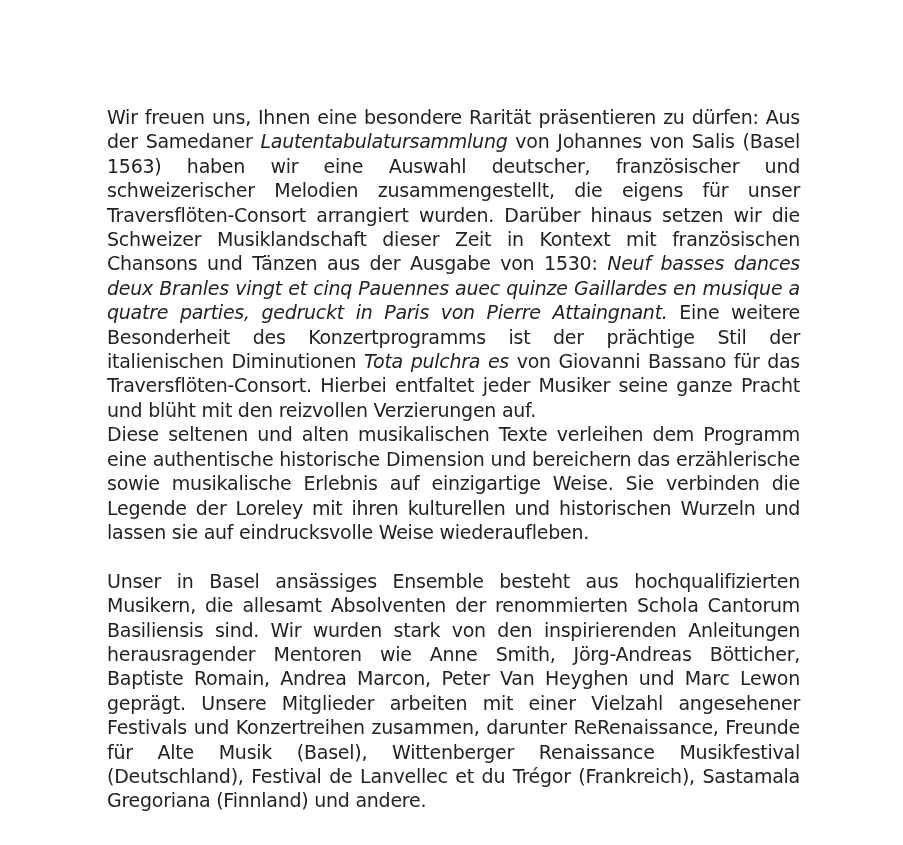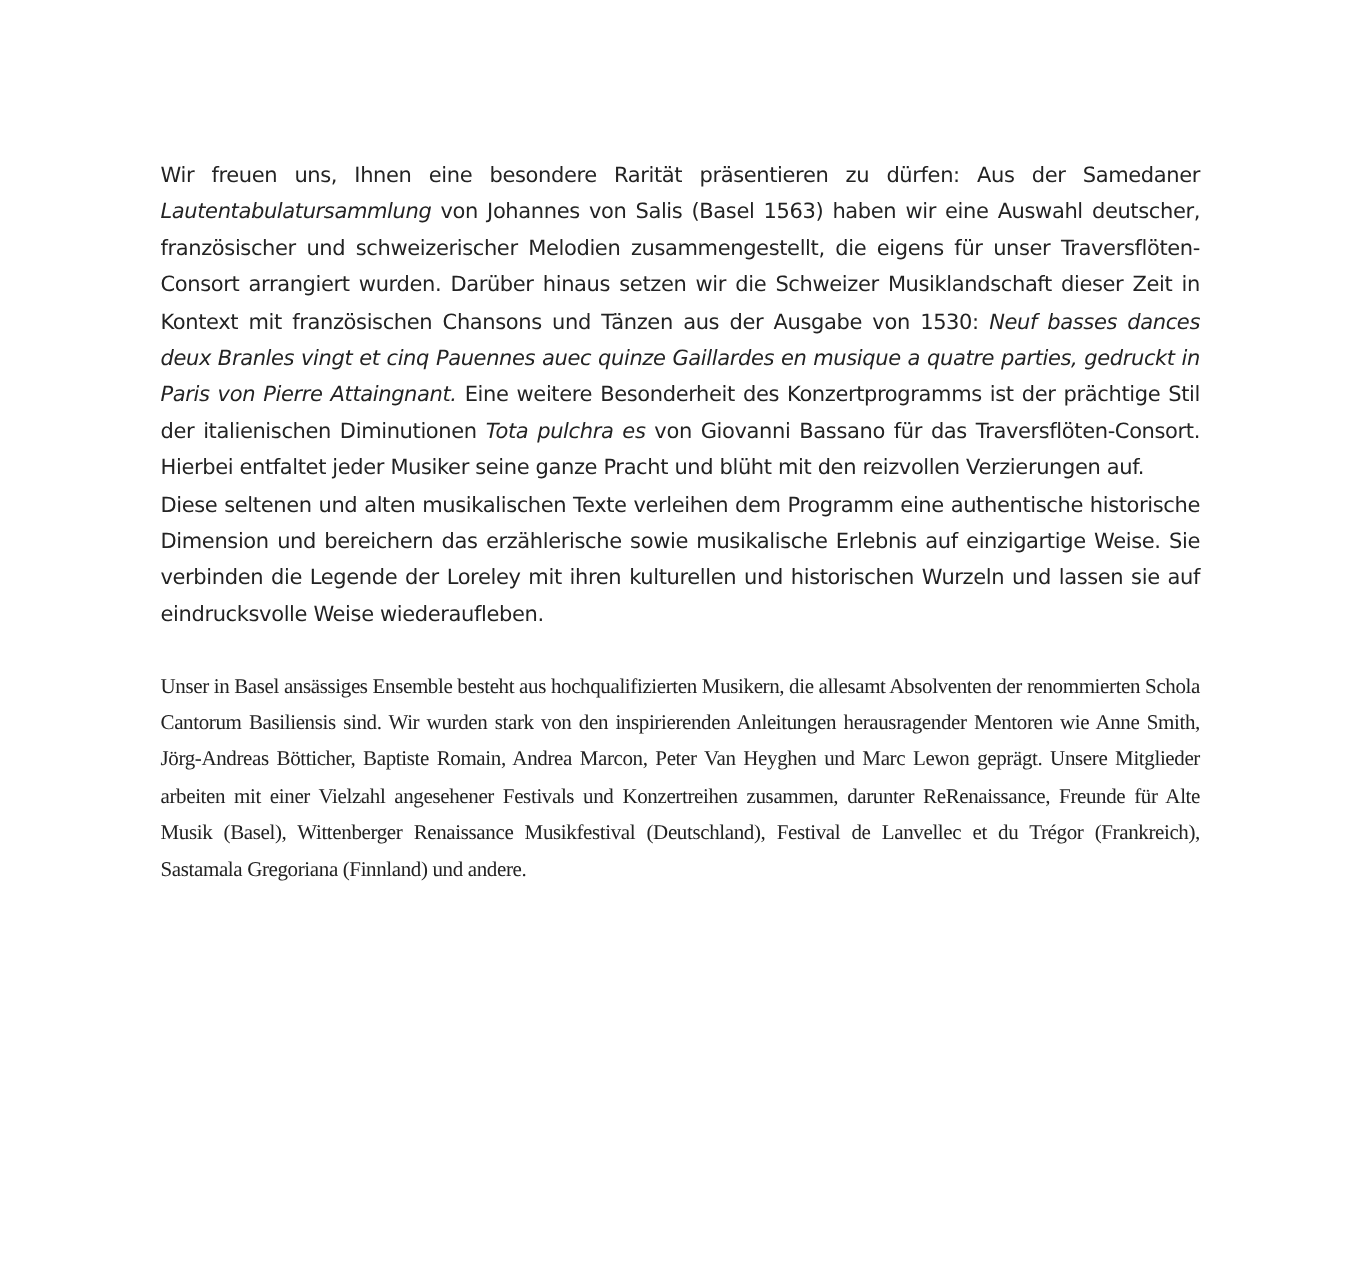--- a/index.html
+++ b/index.html
@@ -13,32 +13,31 @@
       position: relative;
       overflow: hidden;
     }
     .page {
       position: absolute;
       left: 107px;
       top: 105px;
       width: 693px;
       color: #232323;
       font-family: "DejaVu Sans", "Liberation Sans", sans-serif;
-      font-size: 14px;
+      font-size: 19px;
       line-height: 24.4px;
       letter-spacing: -0.25px;
     }
     .para {
       margin: 0;
       text-align: justify;
       hyphens: none;
     }
     .para.gap {
       margin-top: 24.4px;
-      font-family: Liberation Serif, serif;
     }
     em {
       font-style: italic;
     }
   </style>
 </head>
 <body>
 
 <div class="page">
   <p class="para">

